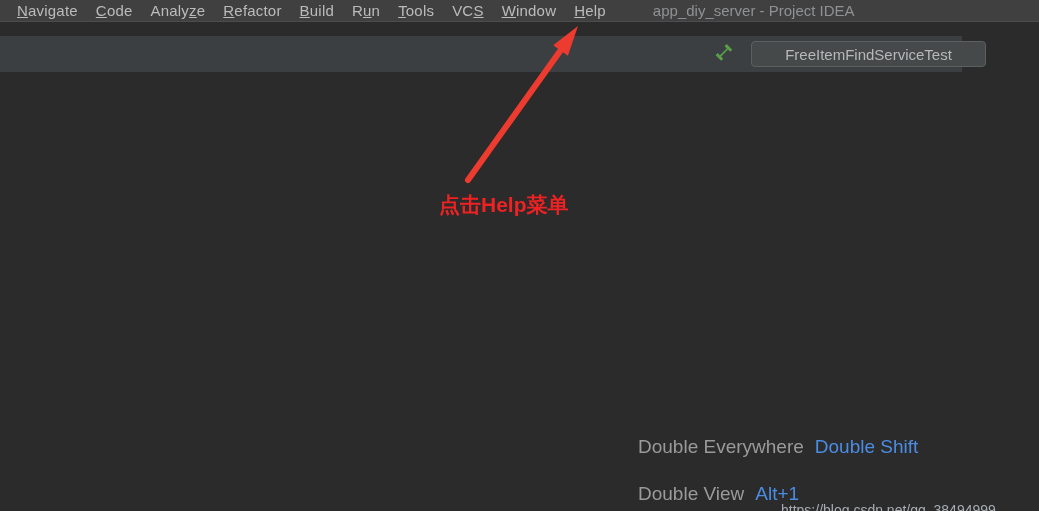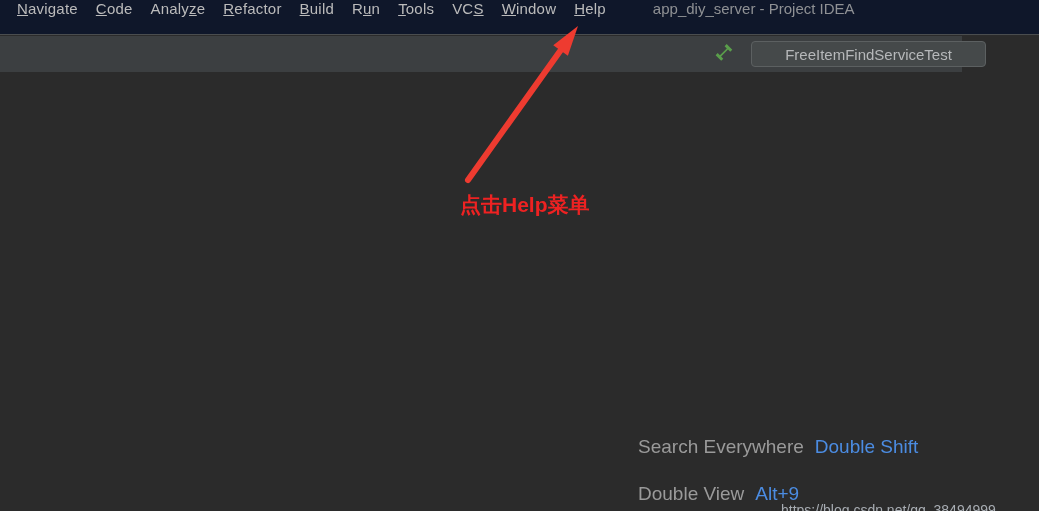--- a/index.html
+++ b/index.html
@@ -11,24 +11,24 @@
   }
   #app {
     position:relative;
     width:1039px; height:511px;
     background:#2b2b2b;
   }
 
   
   .menubar {
     position:absolute; left:0; top:0;
-    width:1039px; height:35px;
-    background:#0f172a;
+    width:1039px; height:22px;
+    background:#404040;
     border-bottom:1px solid #4a4d4f;
-    display:flex; 
+    display:flex; align-items:center;
     padding-left:8px;
   }
   .menu-item {
     color:#bbbbbb;
     font-size:15px;
     padding:0 9px;
     white-space:nowrap;
     letter-spacing:.2px;
     cursor:default;
   }
@@ -92,21 +92,21 @@
   }
   .hint-key {
     color:#4b8ce2;
     font-size:19px;
     margin-left:11px;
   }
 
   
   .annot-text {
     position:absolute;
-    left:460px; top:191px;
+    left:439px; top:191px;
     color:#ee2222;
     font-size:21px;
     font-weight:bold;
     white-space:nowrap;
   }
   .arrow-svg {
     position:absolute;
     left:0; top:0;
     width:1039px; height:511px;
     pointer-events:none;
@@ -146,26 +146,26 @@
       <path d="M13.8 3.2 L19.4 8.8 L17.3 10.9 L15.1 8.7 L8.2 15.6 L10.4 17.8 L8.3 19.9 L2.7 14.3 L4.8 12.2 L7.0 14.4 L13.9 7.5 L11.7 5.3 Z" fill="#5a9e4b" transform="rotate(180 11 11.5)"></path>
     </svg>
     <div class="run-config">
       <span class="run-config-label">FreeItemFindServiceTest</span>
     </div>
   </div>
 
   <div class="editor-area">
     <div class="hints">
       <div class="hint-row">
-        <span class="hint-label">Search Everywhere</span>
+        <span class="hint-label">Double Everywhere</span>
         <span class="hint-key">Double Shift</span>
       </div>
       <div class="hint-row">
         <span class="hint-label">Double View</span>
-        <span class="hint-key">Alt+9</span>
+        <span class="hint-key">Alt+1</span>
       </div>
 
     </div>
   </div>
 
   <svg class="arrow-svg" viewBox="0 0 1039 511">
     <line id="arrow-line" stroke="#ee3b30" stroke-width="6" stroke-linecap="round" x1="468" y1="180" x2="564.0502833507417" y2="45.52960330896164"></line>
     <polygon id="arrow-head" fill="#ee3b30" points="578,26 567.8864554292877,55.64314787967392 553.2392529475665,45.18086039273018"></polygon>
   </svg>
 

